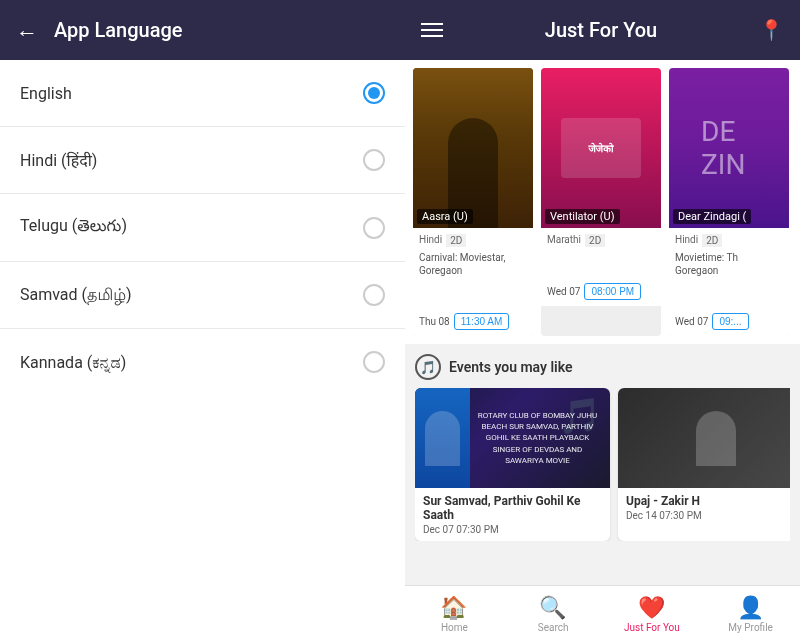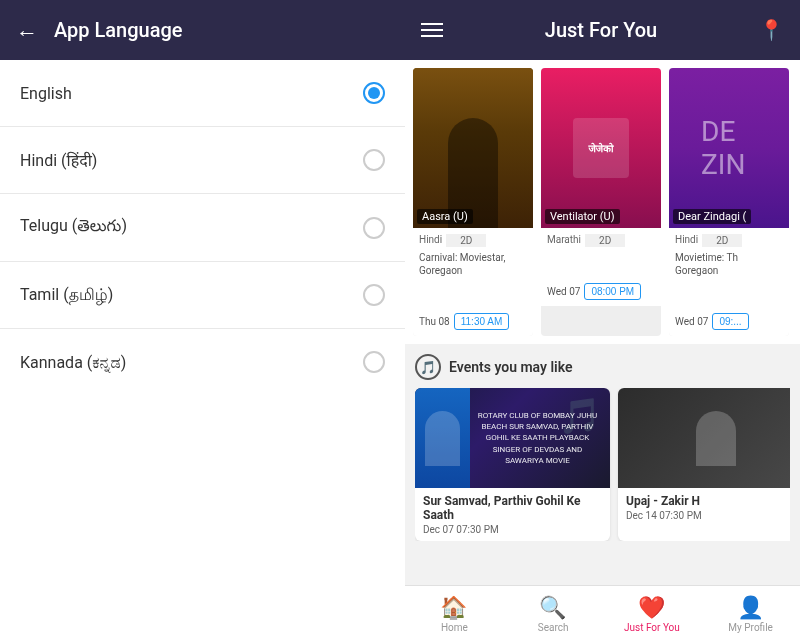--- a/index.html
+++ b/index.html
@@ -195,21 +195,21 @@
 
     .lang-tag {
       font-size: 10px;
       color: #666;
     }
 
     .format-tag {
       font-size: 10px;
       color: #666;
       background: #f0f0f0;
-      padding: 1px 14px;
+      padding: 1px 4px;
       border-radius: 0;
     }
 
     .movie-venue {
       font-size: 10px;
       color: #555;
       margin-bottom: 22px;
       line-height: 1.3;
     }
 
@@ -390,21 +390,21 @@
       <span class="language-name">Hindi (हिंदी)</span>
       <div class="radio-circle"></div>
     </div>
 
     <div class="language-item">
       <span class="language-name">Telugu (తెలుగు)</span>
       <div class="radio-circle"></div>
     </div>
 
     <div class="language-item">
-      <span class="language-name">Tamil (தமிழ்)</span>
+      <span class="language-name">Samvad (தமிழ்)</span>
       <div class="radio-circle"></div>
     </div>
 
     <div class="language-item">
       <span class="language-name">Kannada (ಕನ್ನಡ)</span>
       <div class="radio-circle"></div>
     </div>
 
   </div>
 </div>
@@ -442,21 +442,21 @@
           <div class="showtime-row">
             <span class="show-date">Thu 08</span>
             <button class="showtime-btn">11:30 AM</button>
           </div>
         </div>
       </div>
 
       <div class="movie-card">
         <div class="movie-poster movie-poster-2">
           <div style="width:100%;height:100%;background:linear-gradient(180deg,#e91e63 0%,#c2185b 40%,#880e4f 100%);display:flex;align-items:center;justify-content:center;">
-            <div style="width:56px;height:60px;background:rgba(255,255,255,0.15);border-radius:4px;display:flex;align-items:center;justify-content:center;font-size:10px;color:#fff;text-align:center;font-weight:bold;">जेजेको</div>
+            <div style="width:80px;height:60px;background:rgba(255,255,255,0.15);border-radius:4px;display:flex;align-items:center;justify-content:center;font-size:10px;color:#fff;text-align:center;font-weight:bold;">जेजेको</div>
           </div>
           <span class="movie-label">Ventilator (U)</span>
         </div>
         <div class="movie-info">
           <div class="movie-lang-badge">
             <span class="lang-tag">Marathi</span>
             <span class="format-tag">2D</span>
           </div>
           <div class="showtime-row">
             <span class="show-date">Wed 07</span>

